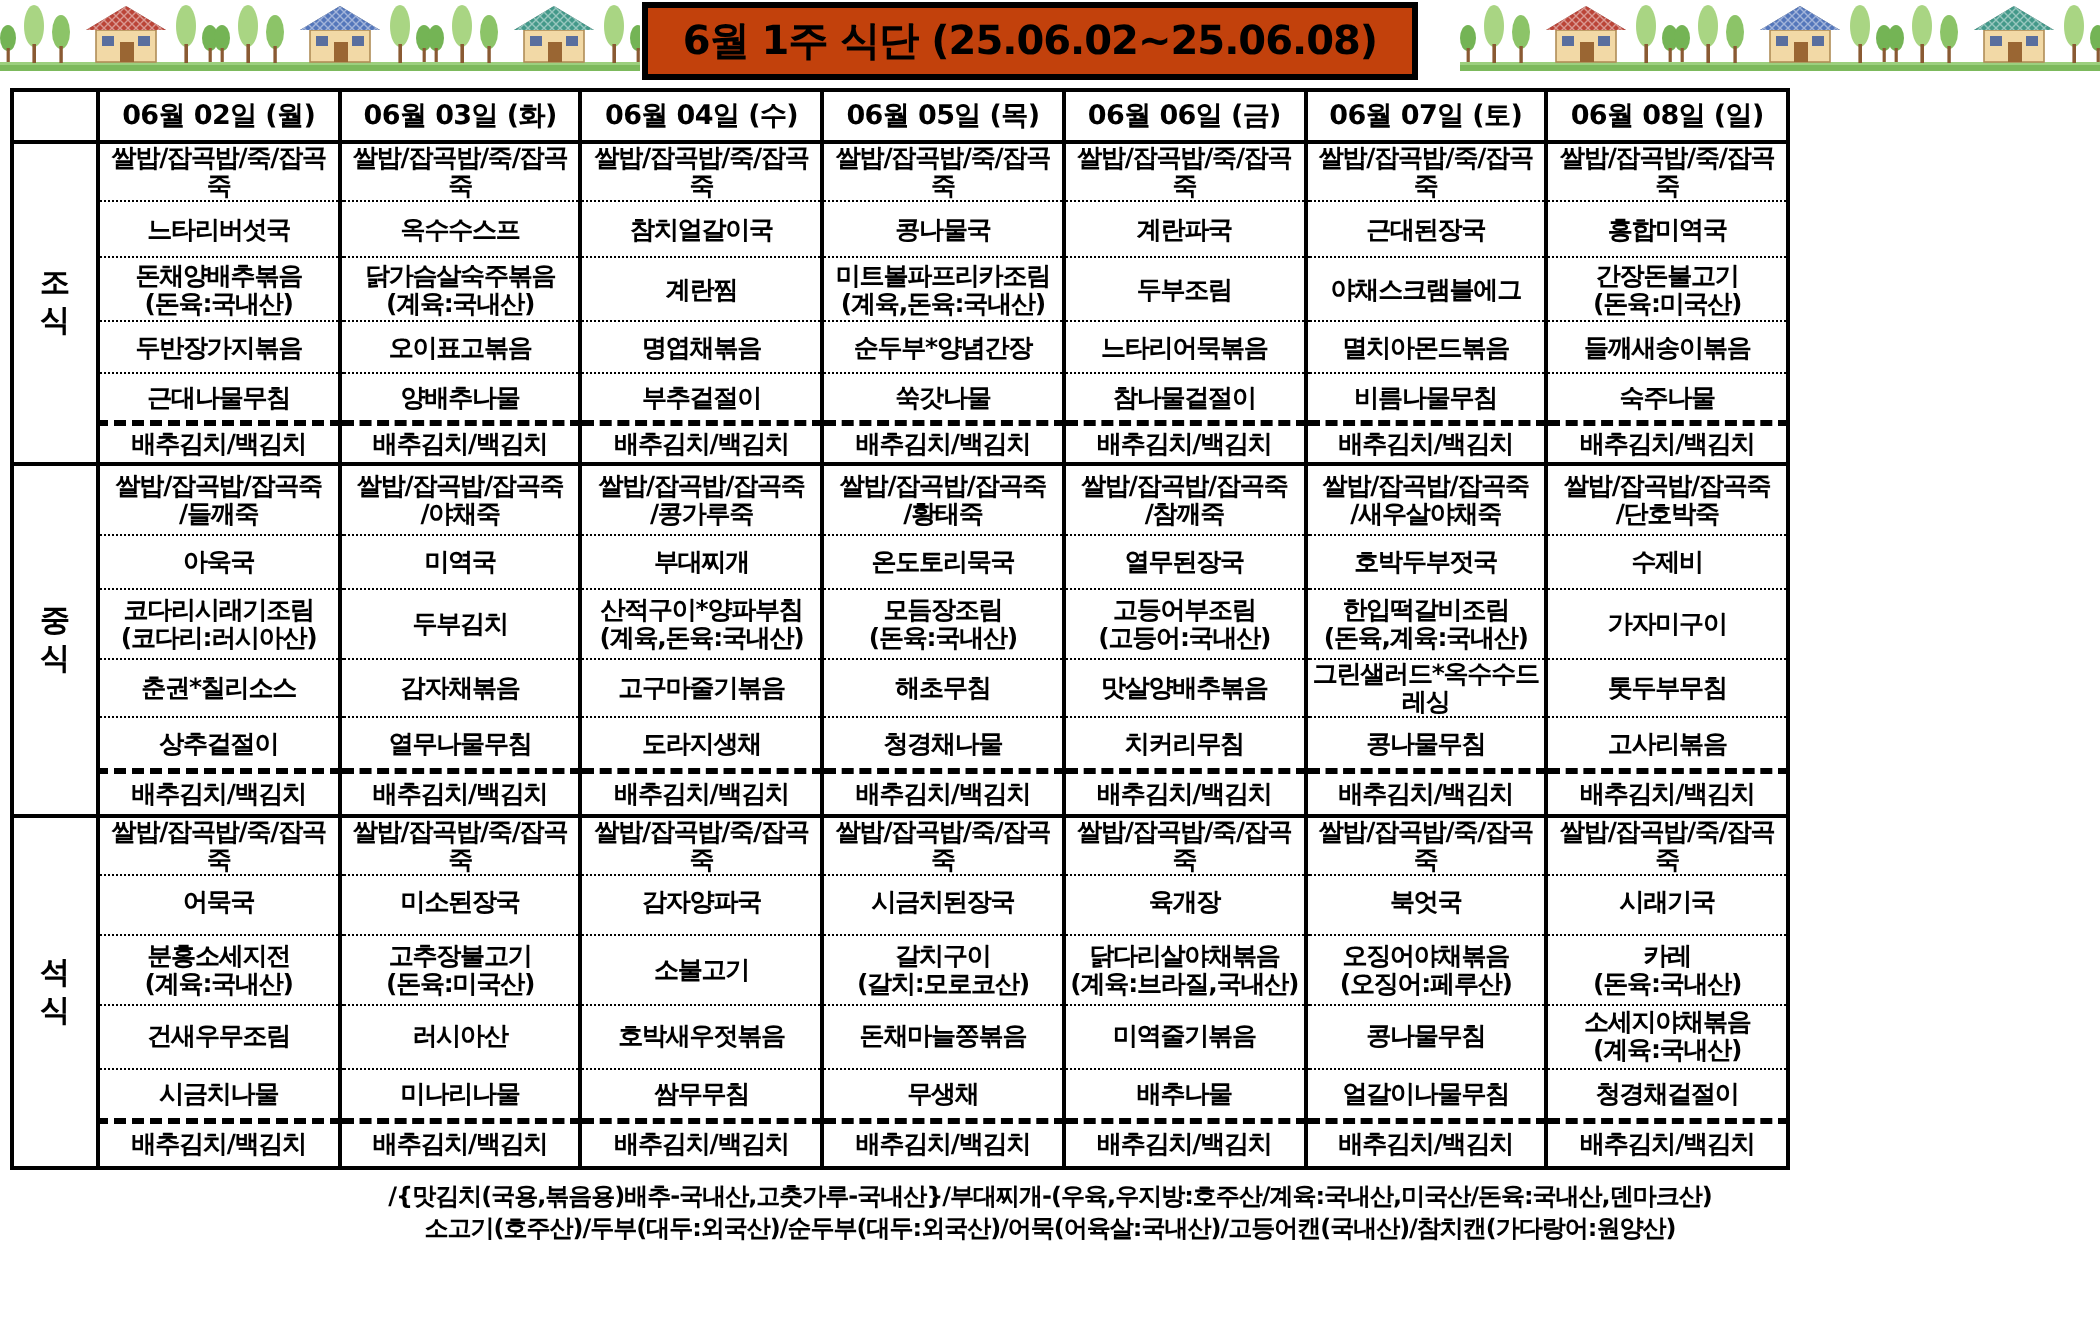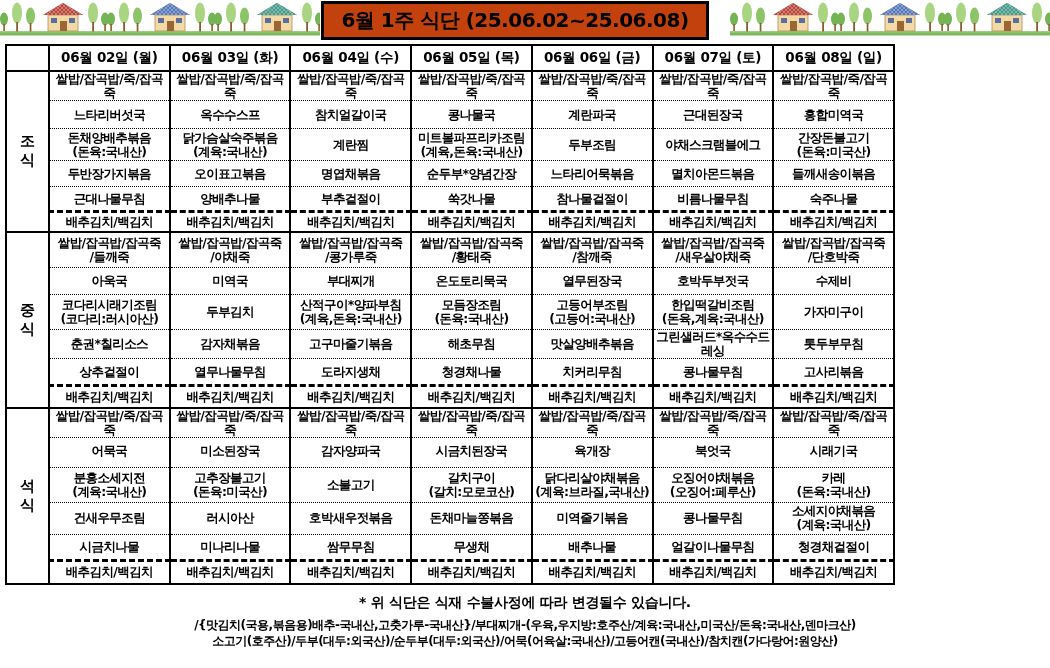--- a/index.html
+++ b/index.html
@@ -369,19 +369,18 @@
           <td class="cell">배추김치/백김치</td>
           <td class="cell">배추김치/백김치</td>
           <td class="cell">배추김치/백김치</td>
           <td class="cell">배추김치/백김치</td>
           <td class="cell">배추김치/백김치</td>
           <td class="cell">배추김치/백김치</td>
         </tr>
       </tbody>
   </table>
 
-  <div class="change-note">* 위 식단은 식재 수불사정에 따라 변경될수 있습니다.</div>
   <div class="origins">
     <div>/{맛김치(국용,볶음용)배추-국내산,고춧가루-국내산}/부대찌개-(우육,우지방:호주산/계육:국내산,미국산/돈육:국내산,덴마크산)</div>
     <div>소고기(호주산)/두부(대두:외국산)/순두부(대두:외국산)/어묵(어육살:국내산)/고등어캔(국내산)/참치캔(가다랑어:원양산)</div>
   </div>
 
 </div>
 
 </body></html>

